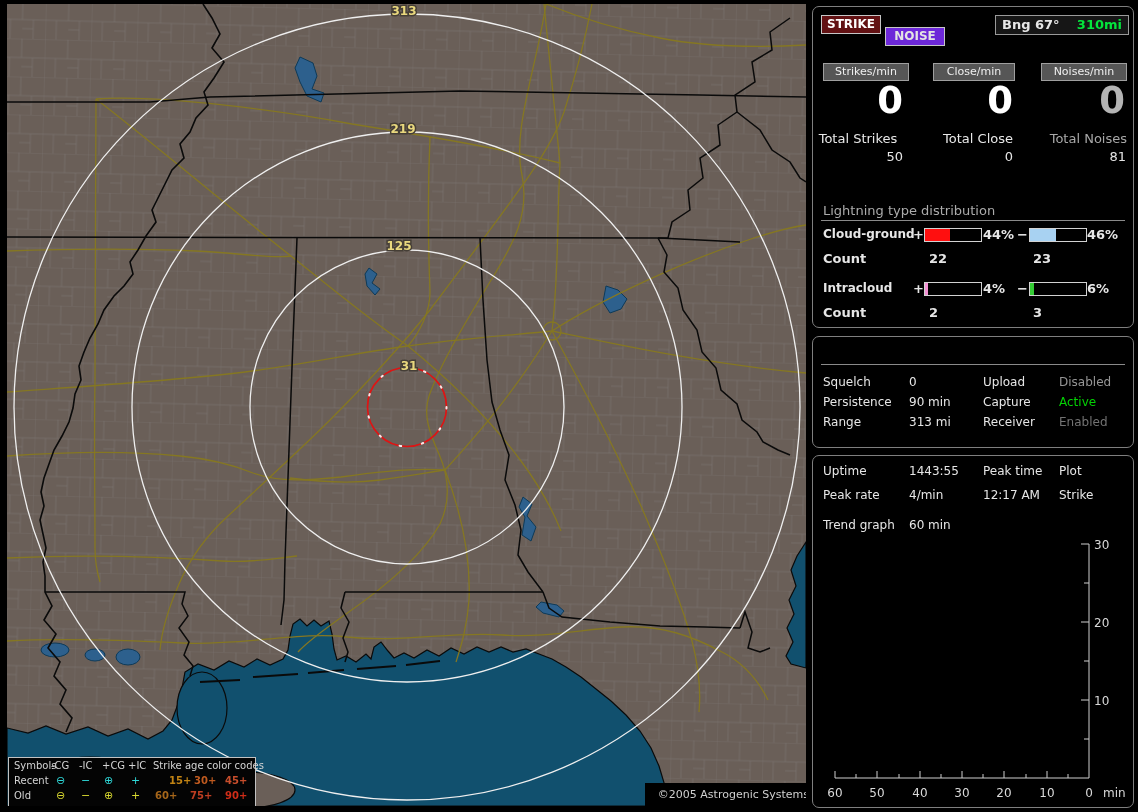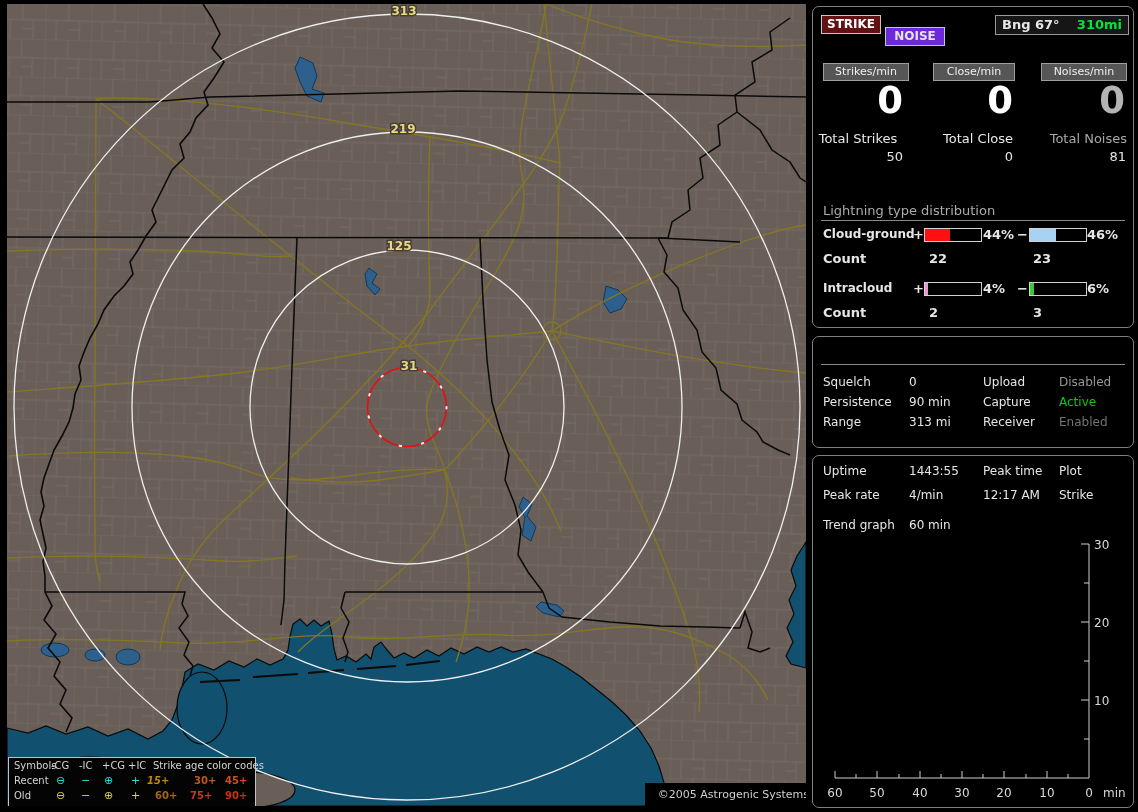--- a/index.html
+++ b/index.html
@@ -146,21 +146,21 @@
       <span style="left:70px;top:2px">-IC</span>
       <span style="left:93px;top:2px">+CG</span>
       <span style="left:119px;top:2px">+IC</span>
       <span style="left:144px;top:2px">Strike age color codes</span>
 
       <span style="left:5px;top:17px">Recent</span>
       <span class="lsym" style="left: 47px; top: 18px; color: rgb(47, 216, 216);">⊖</span>
       <span class="lsym" style="left: 72px; top: 18px; color: rgb(47, 216, 216);">−</span>
       <span class="lsym" style="left: 95px; top: 18px; color: rgb(47, 216, 216);">⊕</span>
       <span class="lsym" style="left: 122px; top: 18px; color: rgb(47, 216, 216);">+</span>
-      <span style="left: 138px; top: 17px; font-weight: bold; color: rgb(194, 132, 20); font-style: italic;">15+</span>
+      <span style="left: 160px; top: 17px; font-weight: bold; color: rgb(194, 132, 20);">15+</span>
       <span style="left: 185px; top: 17px; font-weight: bold; color: rgb(191, 90, 31);">30+</span>
       <span style="left: 216px; top: 17px; font-weight: bold; color: rgb(200, 78, 44);">45+</span>
 
       <span style="left:5px;top:32px">Old</span>
       <span class="lsym" style="left: 47px; top: 33px; color: rgb(216, 216, 48);">⊖</span>
       <span class="lsym" style="left: 72px; top: 33px; color: rgb(216, 216, 48);">−</span>
       <span class="lsym" style="left: 95px; top: 33px; color: rgb(216, 216, 48);">⊕</span>
       <span class="lsym" style="left: 122px; top: 33px; color: rgb(216, 216, 48);">+</span>
       <span style="left: 146px; top: 32px; font-weight: bold; color: rgb(166, 102, 26);">60+</span>
       <span style="left: 181px; top: 32px; font-weight: bold; color: rgb(191, 62, 34);">75+</span>

